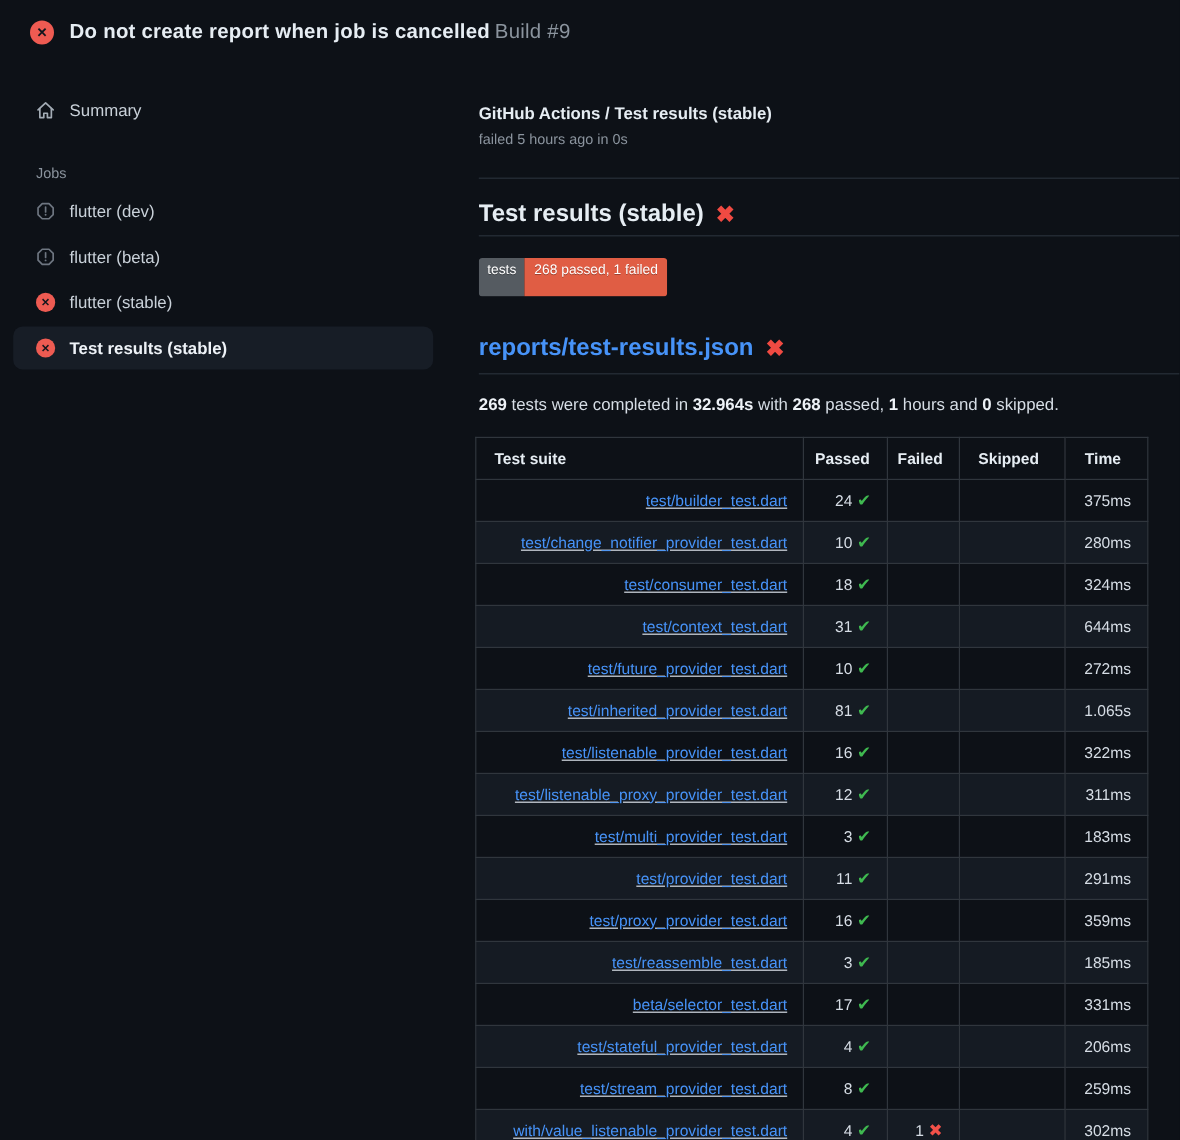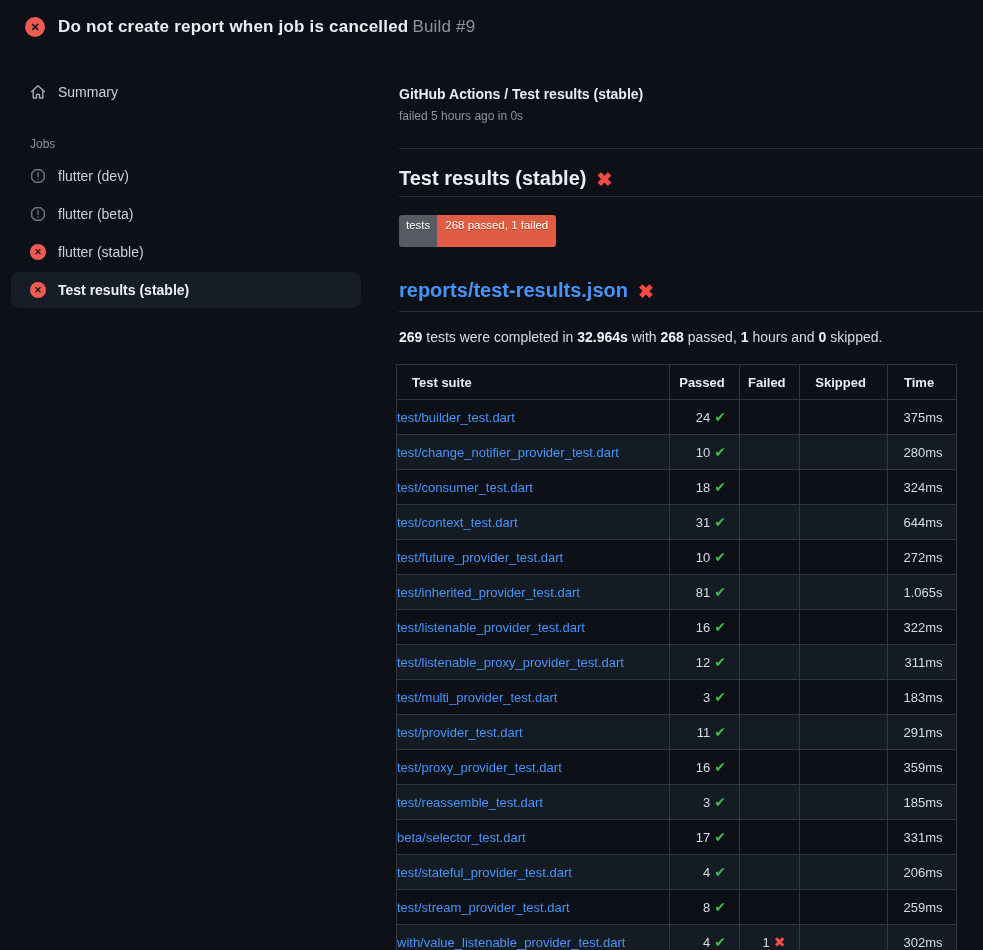--- a/index.html
+++ b/index.html
@@ -49,21 +49,21 @@
   h2.report .rlink{color:var(--link); cursor:pointer;}
   .runsum{margin-top:17px; font-size:14px; line-height:16px; color:#d6dde5;}
   .runsum b{color:#eef2f7;}
   
   table{border-collapse:collapse; table-layout:fixed; margin-top:19px; margin-left:-3px;
         font-size:13px;}
   th,td{border:1px solid var(--table-border);}
   th{font-weight:bold; color:var(--text-primary); padding:10px 13px 9px 8px; text-align:center;}
   th:first-child{text-align:left; padding-left:15px;}
   td{padding:9px 13px 9px 8px; text-align:right; color:#d6dde5;}
-  td:first-child{text-align:left; padding-left:0;}
+  td:first-child{text-align:right; padding-left:0;text-decoration:underline;}
   col.c-suite{width:273px;} col.c-passed{width:70px;} col.c-failed{width:57px;}
   col.c-skipped{width:88px;} col.c-time{width:69px;}
   tbody tr:nth-child(even){background:var(--row-alt);}
   td a{color:var(--link); text-decoration:none; cursor:pointer;}
   .mark-pass{color:var(--green); font-size:14px; margin-left:4px;}
   .mark-fail{color:var(--red); font-size:14px; margin-left:4px;}
   svg{display:block;}
 </style>
 </head>
 <body>

